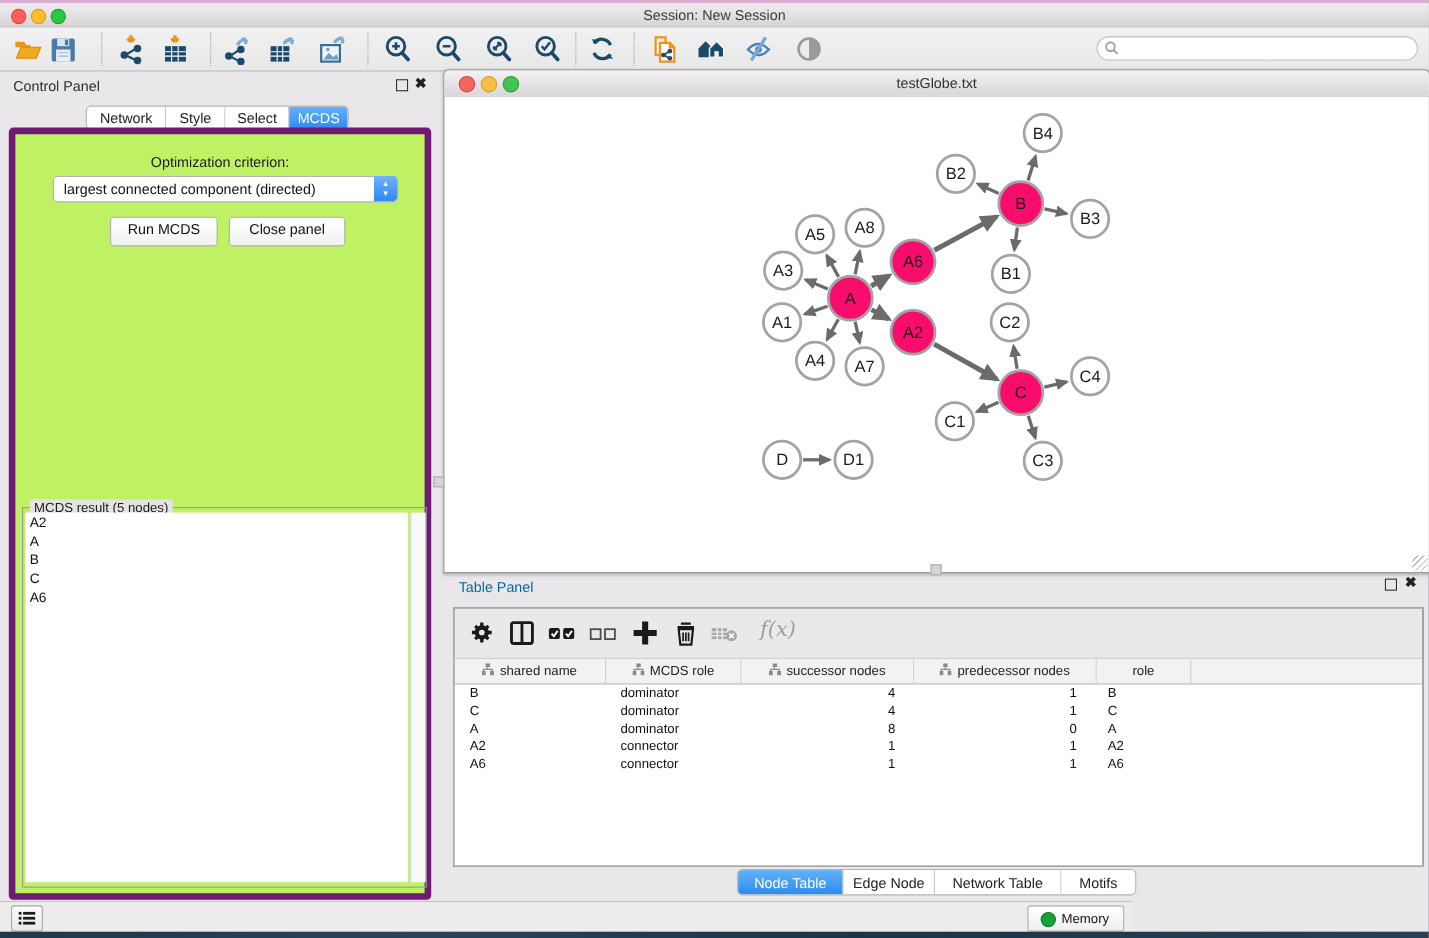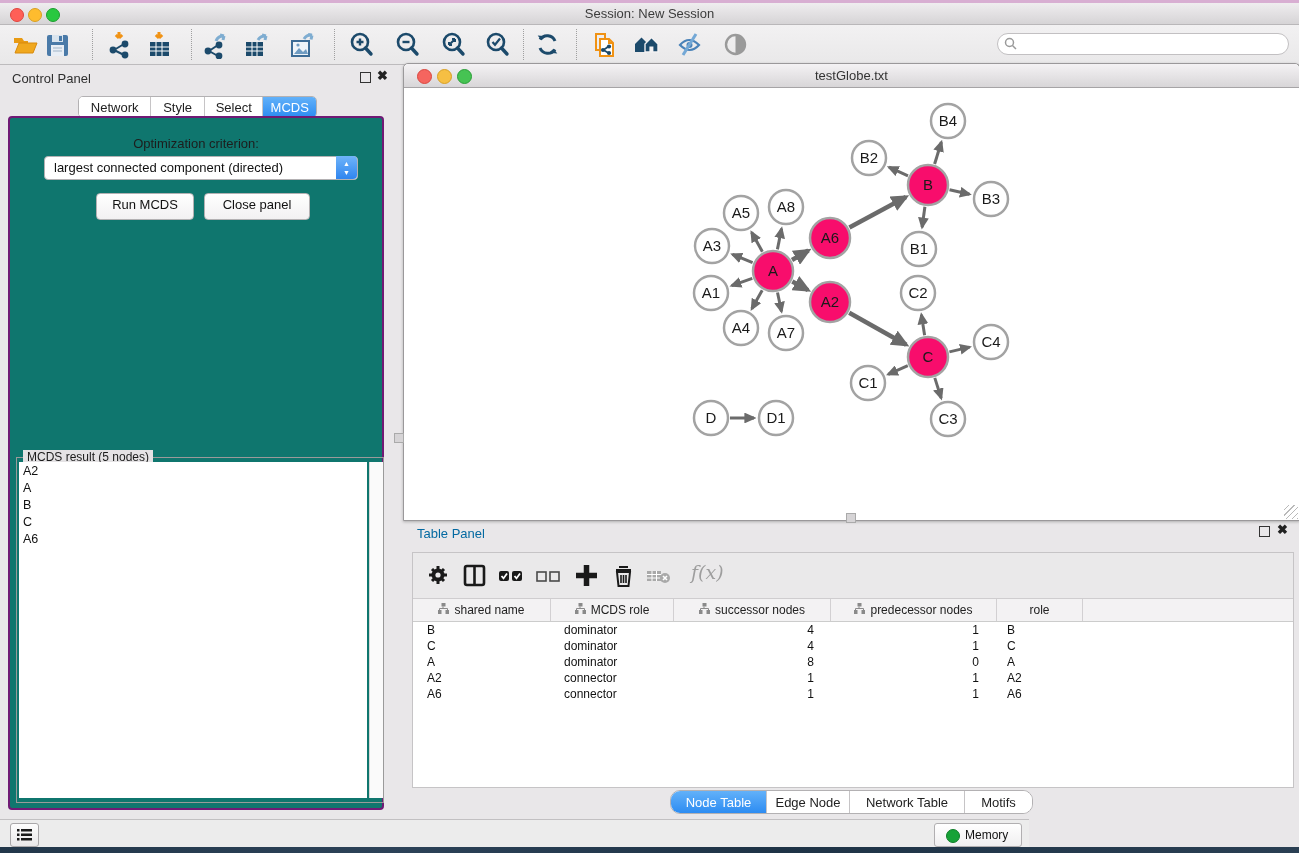--- a/index.html
+++ b/index.html
@@ -28,22 +28,22 @@
   .cpanel-title{position:absolute;left:0;top:64px;width:390px;height:28px;}
   .cpanel-title .t{position:absolute;left:12px;top:7px;font-size:13px;color:#2e2e2e;}
   .wbtn{position:absolute;top:8px;width:12px;height:12px;}
   .float-glyph{width:9px;height:9px;border:1.5px solid #333;}
   .close-glyph{font-size:13px;font-weight:bold;color:#222;line-height:11px;}
   .seggroup{position:absolute;display:flex;background:#fff;border:1px solid #b3b1b3;border-radius:5px;overflow:hidden;}
   .seg{font-size:13px;color:#222;text-align:center;padding-top:3px;height:17px;border-right:1px solid #c6c4c6;background:#fff;}
   .seg:last-child{border-right:none;}
   .seg.active{background:linear-gradient(#62b1f9,#2d8cf2);color:#fff;}
   .cp-tabs{left:78px;top:96px;width:237px;height:20px;}
-  .cp-body{position:absolute;left:8px;top:116px;width:372px;height:690px;background:#0f766e;
-    border:2px solid #701a75;border-radius:4px;text-decoration:underline;}
+  .cp-body{position:absolute;left:8px;top:116px;width:372px;height:690px;background:#bef264;
+    border:6px solid #701a75;border-radius:4px;text-decoration:underline;}
   .opt-label{position:absolute;left:0;width:372px;top:18px;text-align:center;font-size:13px;color:#1d1d1d;}
   .dropdown{position:absolute;left:34px;top:38px;width:312px;height:22px;background:#fff;
     border:1px solid #b3b1b3;border-radius:4px;}
   .dropdown .val{position:absolute;left:9px;top:3px;font-size:13px;color:#111;white-space:nowrap;}
   .dropdown .step{position:absolute;right:0;top:-1px;width:21px;height:23px;border-radius:0 4px 4px 0;
     background:linear-gradient(#6fb4fa,#2f85ef);}
   .dropdown .step span{position:absolute;left:0;width:21px;text-align:center;color:#fff;font-size:7px;line-height:7px;}
   .btn{position:absolute;height:22px;background:linear-gradient(#ffffff,#f2f1f2);border:1px solid #b3b1b3;
     border-radius:4px;font-size:13px;color:#111;text-align:center;padding-top:3px;box-sizing:content-box;}
   .fieldset{position:absolute;left:6px;top:339px;width:366px;height:344px;border:1px solid #9a9a9a;}
@@ -68,21 +68,21 @@
   .tbox{position:absolute;left:412px;top:552px;width:880px;height:234px;background:#000000;border:1px solid #c6c4c6;}
   .ttool{position:absolute;left:0;top:0;width:100%;height:45px;background:#eae9ea;border-bottom:1px solid #cfcdcf;}
   .tti{position:absolute;top:9px;width:28px;height:28px;}
   .fx{position:absolute;top:8px;font-family:"DejaVu Serif",serif;font-style:italic;font-size:19px;color:#9e9e9e;}
   .thead{position:absolute;left:0;top:46px;width:100%;height:22px;background:#f3f2f3;border-bottom:1px solid #cccccc;display:flex;}
   .th{position:relative;height:22px;border-right:1px solid #d2d0d2;display:flex;align-items:center;justify-content:center;gap:5px;
     font-size:12px;color:#222;}
   .tbody{position:absolute;left:0;top:69px;width:100%;bottom:0;background:#fff;overflow:hidden;}
   .tr{display:flex;height:16px;}
   .td{font-size:12px;color:#111;line-height:16px;white-space:nowrap;overflow:hidden;box-sizing:border-box;}
-  .bot-tabs{left:670px;top:790px;height:22px;border-radius:10px;}
+  .bot-tabs{left:670px;top:790px;height:22px;}
   .bot-tabs .seg{padding-top:4px;height:18px;}
   
   .statusbar{position:absolute;left:0;top:819px;width:1029px;height:28px;background:#ececec;border-top:1px solid #c2c0c2;}
   .listbtn{position:absolute;left:10px;top:3px;width:27px;height:22px;background:linear-gradient(#fdfdfd,#e9e8e9);
     border:1px solid #a9a7a9;border-radius:3px;}
   .membtn{position:absolute;right:7px;top:3px;width:86px;height:22px;background:linear-gradient(#ffffff,#f0eff0);
     border:1px solid #b1afb1;border-radius:3px;}
   .membtn .dot{position:absolute;left:11px;top:5px;width:12px;height:12px;border-radius:50%;background:#17a237;border:1px solid #0e7d28;}
   .membtn .lbl{position:absolute;left:30px;top:4px;font-size:12px;color:#111;}
   .bottomstrip{position:absolute;left:0;top:847px;width:1299px;height:6px;

